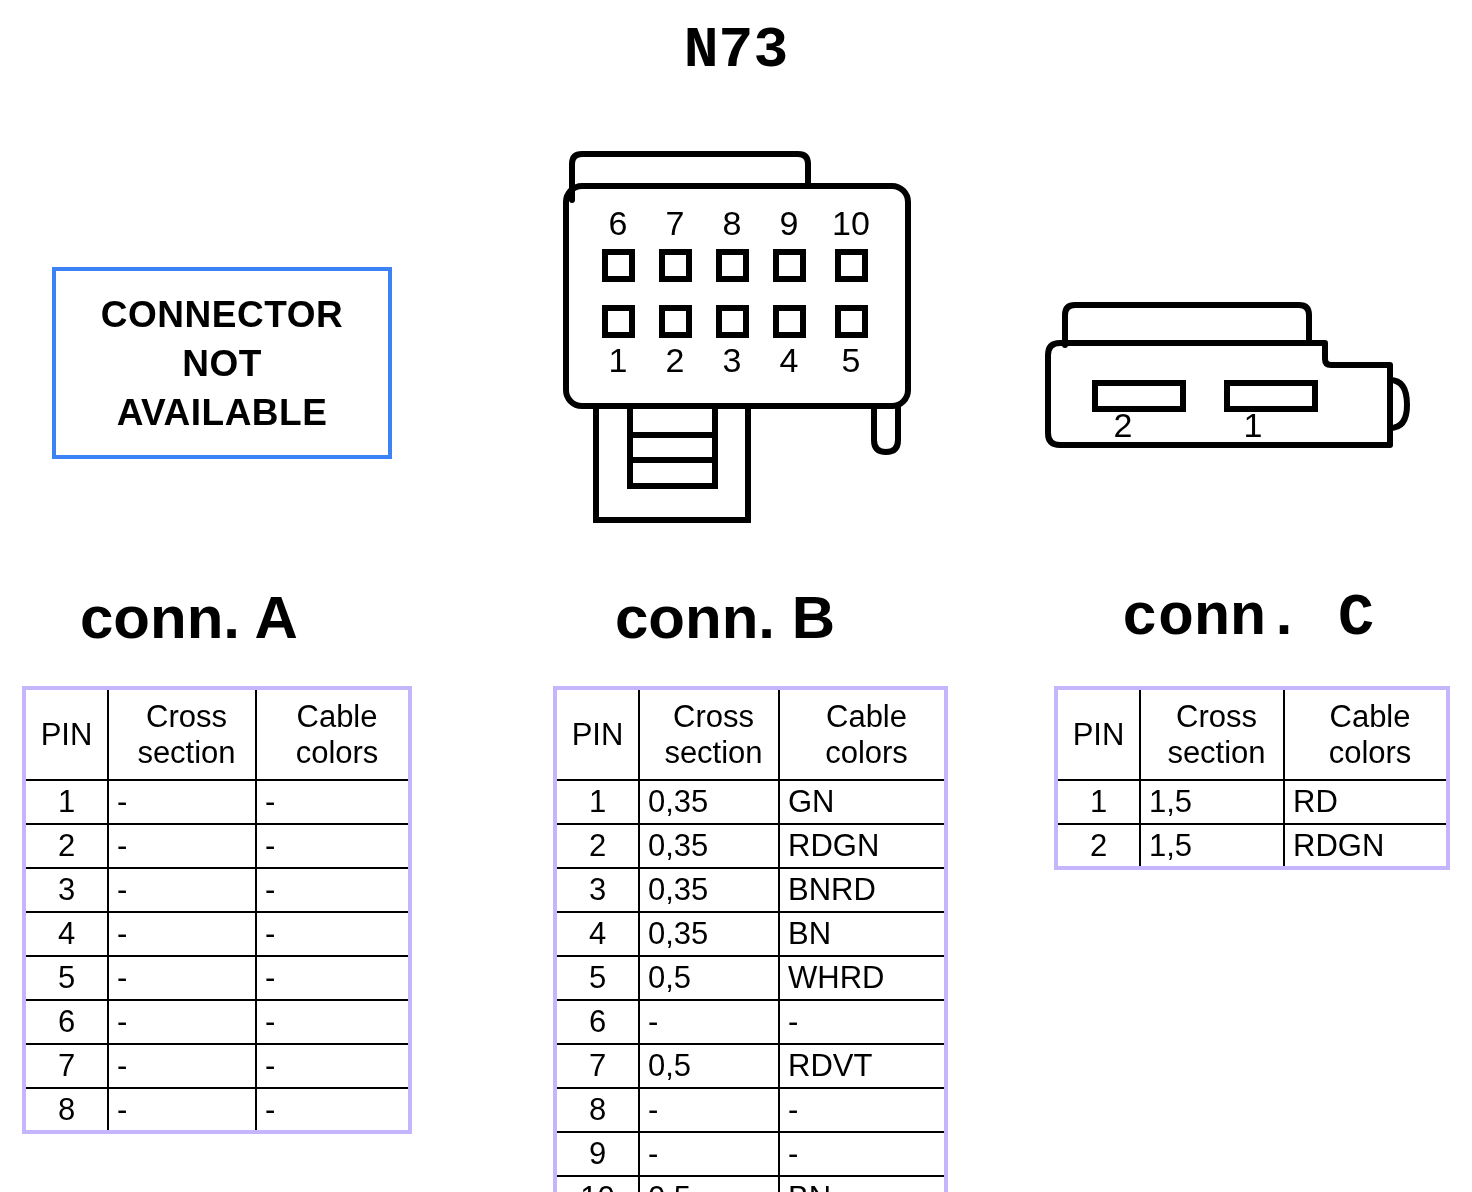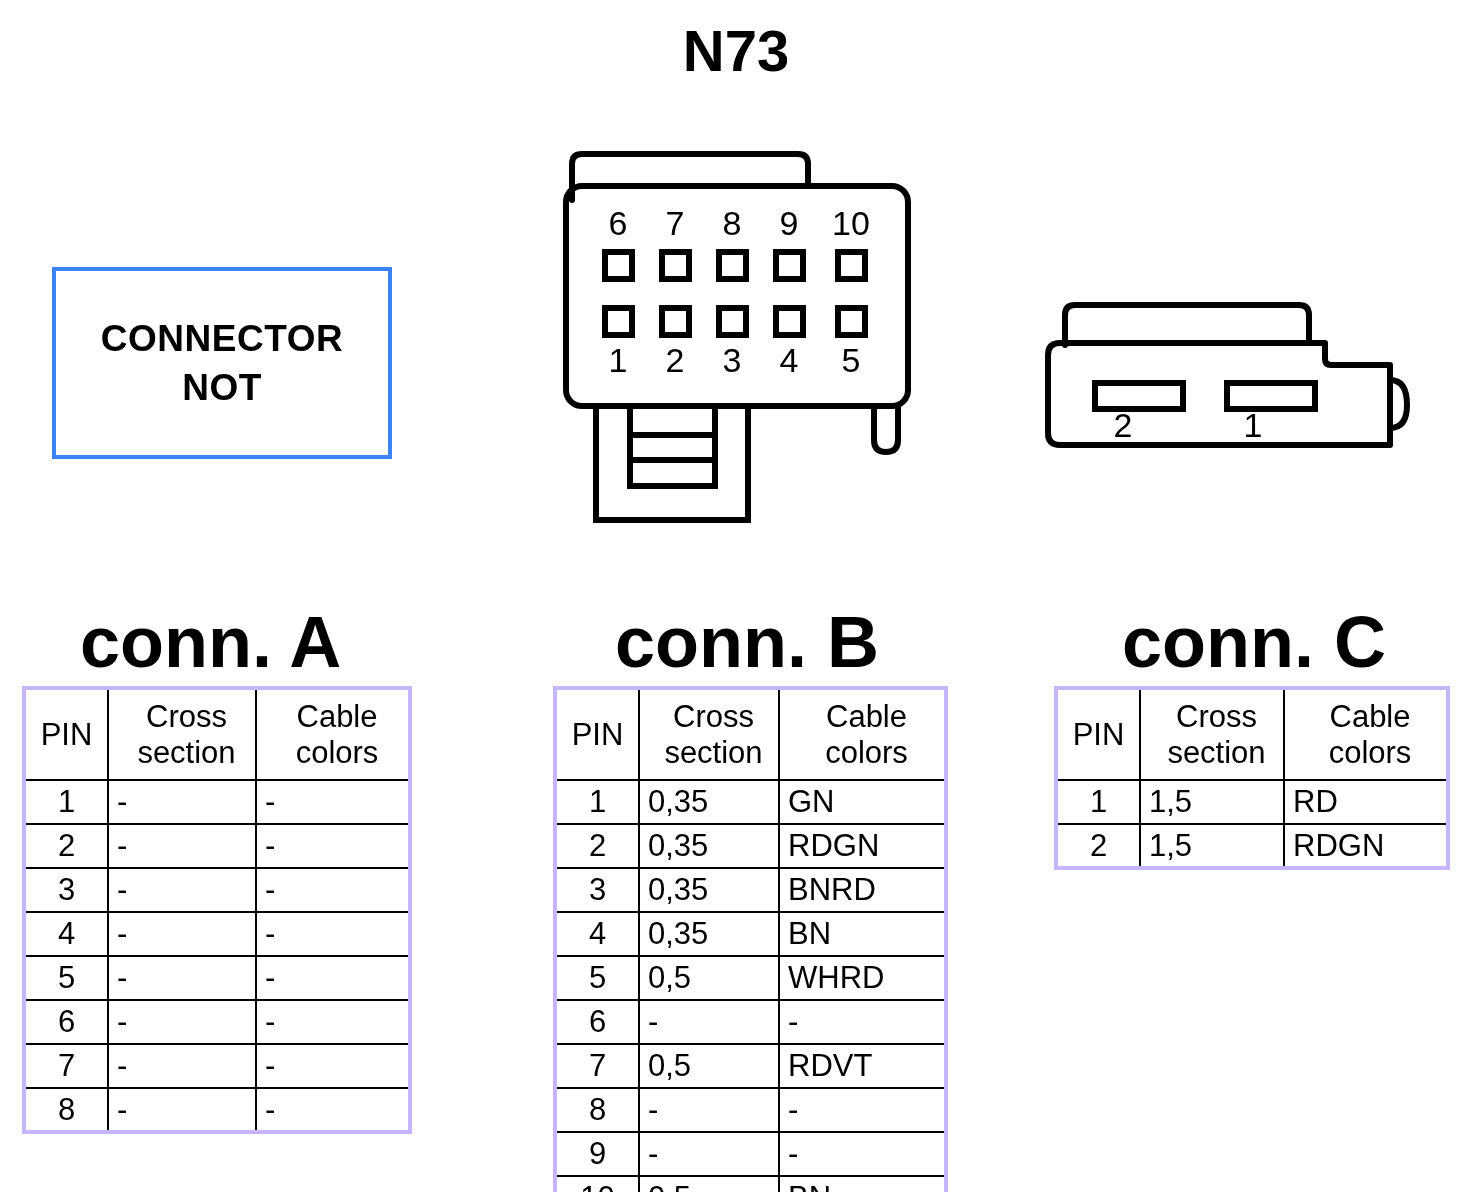--- a/index.html
+++ b/index.html
@@ -20,20 +20,21 @@
   #page-title {
     position: absolute;
     left: 0;
     top: 20px;
     width: 1472px;
     text-align: center;
     font-size: 58px;
     font-weight: bold;
     letter-spacing: 0px;
     line-height: 62px;
+    font-family: Liberation Mono, monospace;
   }
 
   
   #not-available-box {
     position: absolute;
     left: 52px;
     top: 267px;
     width: 340px;
     height: 192px;
     border: 4px solid #3b82f6;
@@ -71,29 +72,28 @@
     left: 1035px;
     top: 285px;
     width: 400px;
     height: 175px;
   }
   #conn-c-drawing svg { display: block; }
 
   
   .conn-heading {
     position: absolute;
-    font-size: 72px;
+    font-size: 60px;
     font-weight: bold;
     line-height: 60px;
     white-space: nowrap;
-    margin-top: 24px;
   }
   #heading-a { left: 80px;  top: 588px; }
   #heading-b { left: 615px; top: 588px; }
-  #heading-c { left: 1122px; top: 588px; }
+  #heading-c { left: 1122px; top: 588px; font-family: Liberation Mono, monospace; }
 
   
   .pin-table {
     position: absolute;
     border-collapse: collapse;
     border: 4px solid #c4b5fd;
     table-layout: fixed;
     background: #fff;
   }
   .pin-table td, .pin-table th {
@@ -137,20 +137,21 @@
   .hdr-2line { display: block; }
 </style>
 </head>
 <body>
 
 <div id="page-title">N73</div>
 
 <div id="not-available-box">
   <div class="na-line">CONNECTOR</div>
   <div class="na-line">NOT</div>
+  <div class="na-line">AVAILABLE</div>
 </div>
 
 <div id="conn-b-drawing">
   <svg width="390" height="390" viewBox="0 0 390 390" xmlns="http://www.w3.org/2000/svg">
 
     <path d="M 22 60 L 22 24 Q 22 14 32 14 L 248 14 Q 258 14 258 24 L 258 46" fill="none" stroke="#000" stroke-width="6" stroke-linecap="round"></path>
 
     <rect x="16" y="46" width="342" height="220" rx="16" ry="16" fill="none" stroke="#000" stroke-width="6"></rect>
 
     <path d="M 348 266 L 348 300 Q 348 312 336 312 Q 324 312 324 300 L 324 266" fill="none" stroke="#000" stroke-width="6" stroke-linejoin="round"></path>

